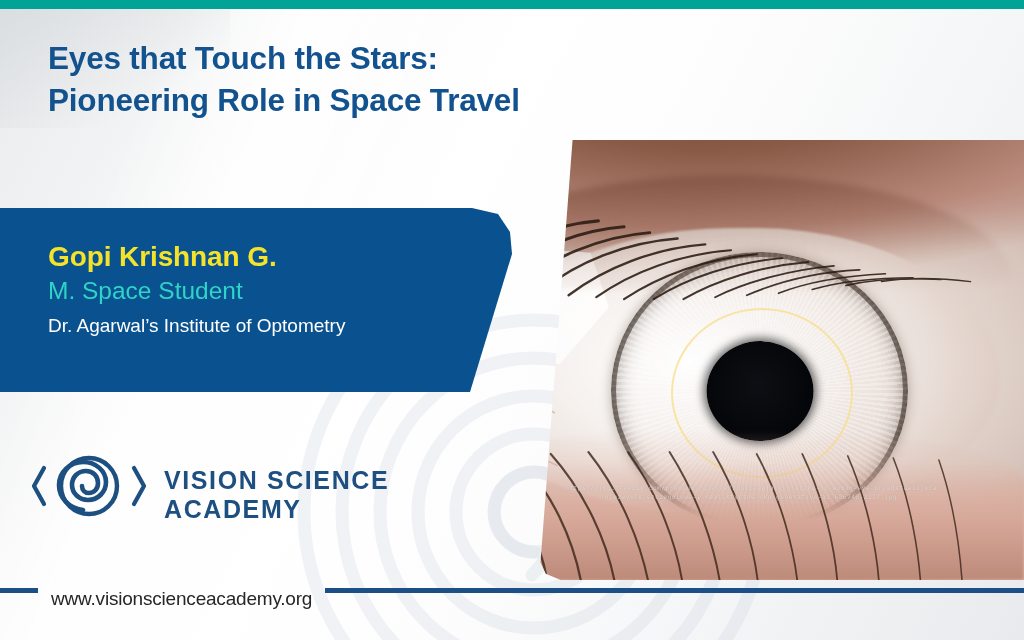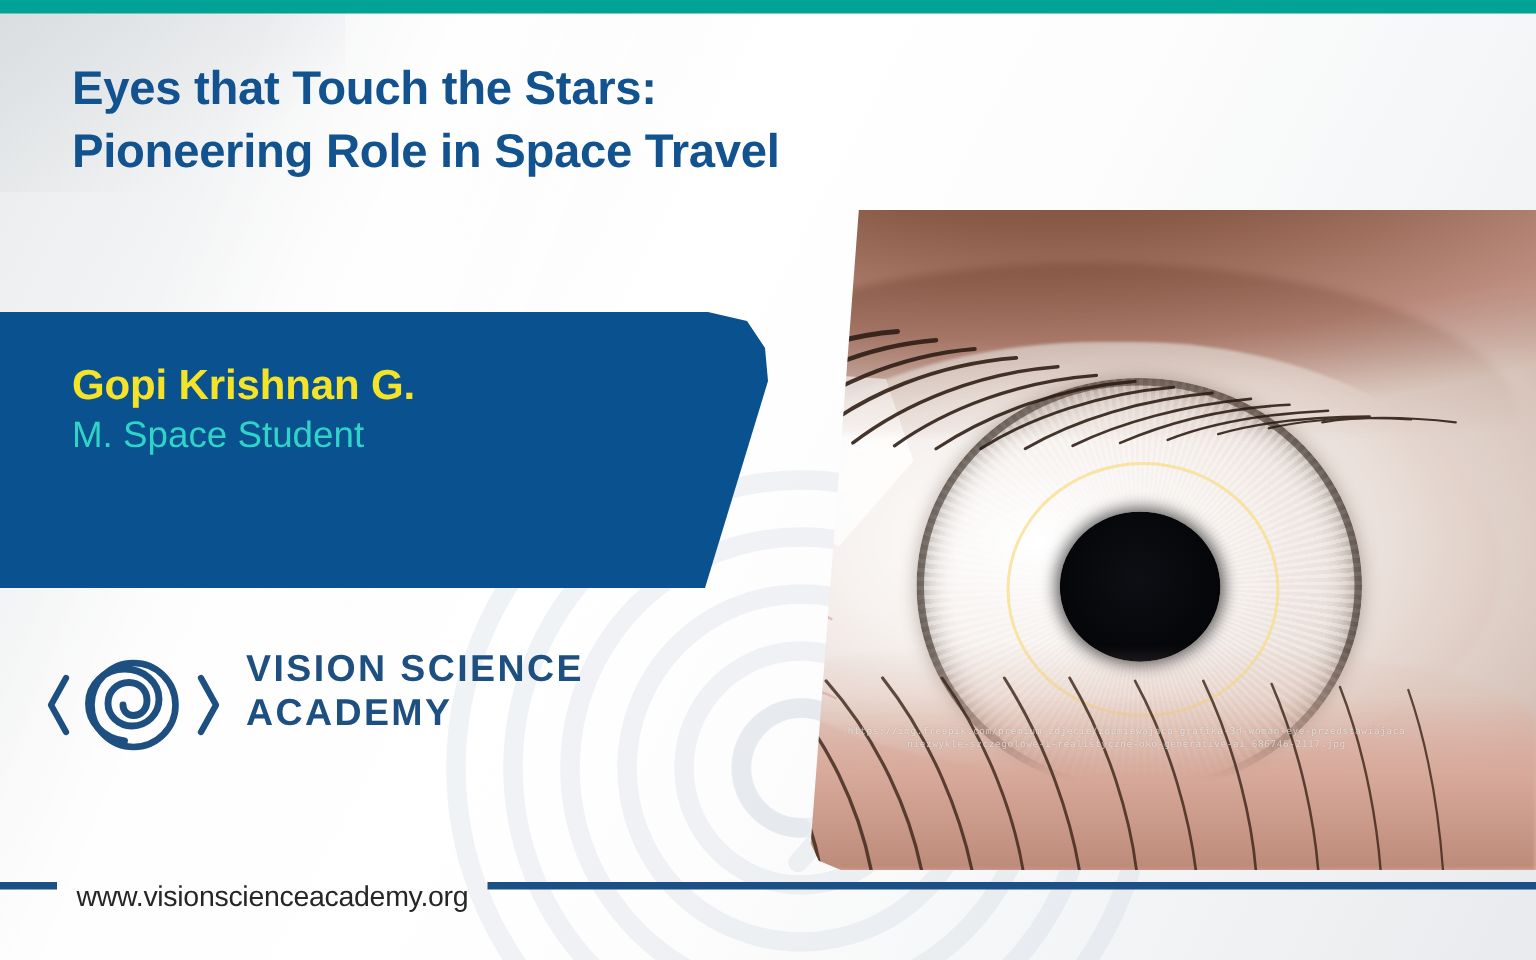--- a/index.html
+++ b/index.html
@@ -273,23 +273,23 @@
     font-size: 19px;
     font-weight: normal;
     line-height: 1.3;
     margin-top: 7px;
   }
 
   
   .logo {
     position: absolute;
     left: 28px;
-    top: 432px;
+    top: 448px;
     display: flex;
-    align-items: flex-start;
+    align-items: flex-end;
     gap: 10px;
   }
   .logo-mark { display: block; }
   .logo-words {
     color: #1d4f80;
     font-size: 25px;
     font-weight: bold;
     line-height: 1.16;
     letter-spacing: 1.6px;
     white-space: pre-line;
@@ -426,20 +426,21 @@
     </div>
   </div>
 
   <div class="title">Eyes that Touch the Stars:
 Pioneering Role in Space Travel</div>
 
   <div class="speaker-panel"></div>
   <div class="speaker-text">
     <div class="sp-name">Gopi Krishnan G.</div>
     <div class="sp-role">M. Space Student</div>
+    <div class="sp-org">Dr. Agarwal’s Institute of Optometry</div>
   </div>
 
   <div class="logo">
     <svg class="logo-mark" width="122" height="76" viewBox="0 0 122 76" xmlns="http://www.w3.org/2000/svg">
       <g fill="none" stroke="#1d4f80" stroke-linecap="round" stroke-linejoin="round">
         <path d="M16 20 L6 38 L16 56" stroke-width="4.2"></path>
         <path d="M106 20 L116 38 L106 56" stroke-width="4.2"></path>
         <circle cx="61" cy="38" r="28" stroke-width="4.4"></circle>
         <path d="M55 62 C40 60, 31 49, 31 37 C31 24, 42 14, 55 14
                  C68 14, 78 23, 78 34 C78 44, 70 52, 60 52

